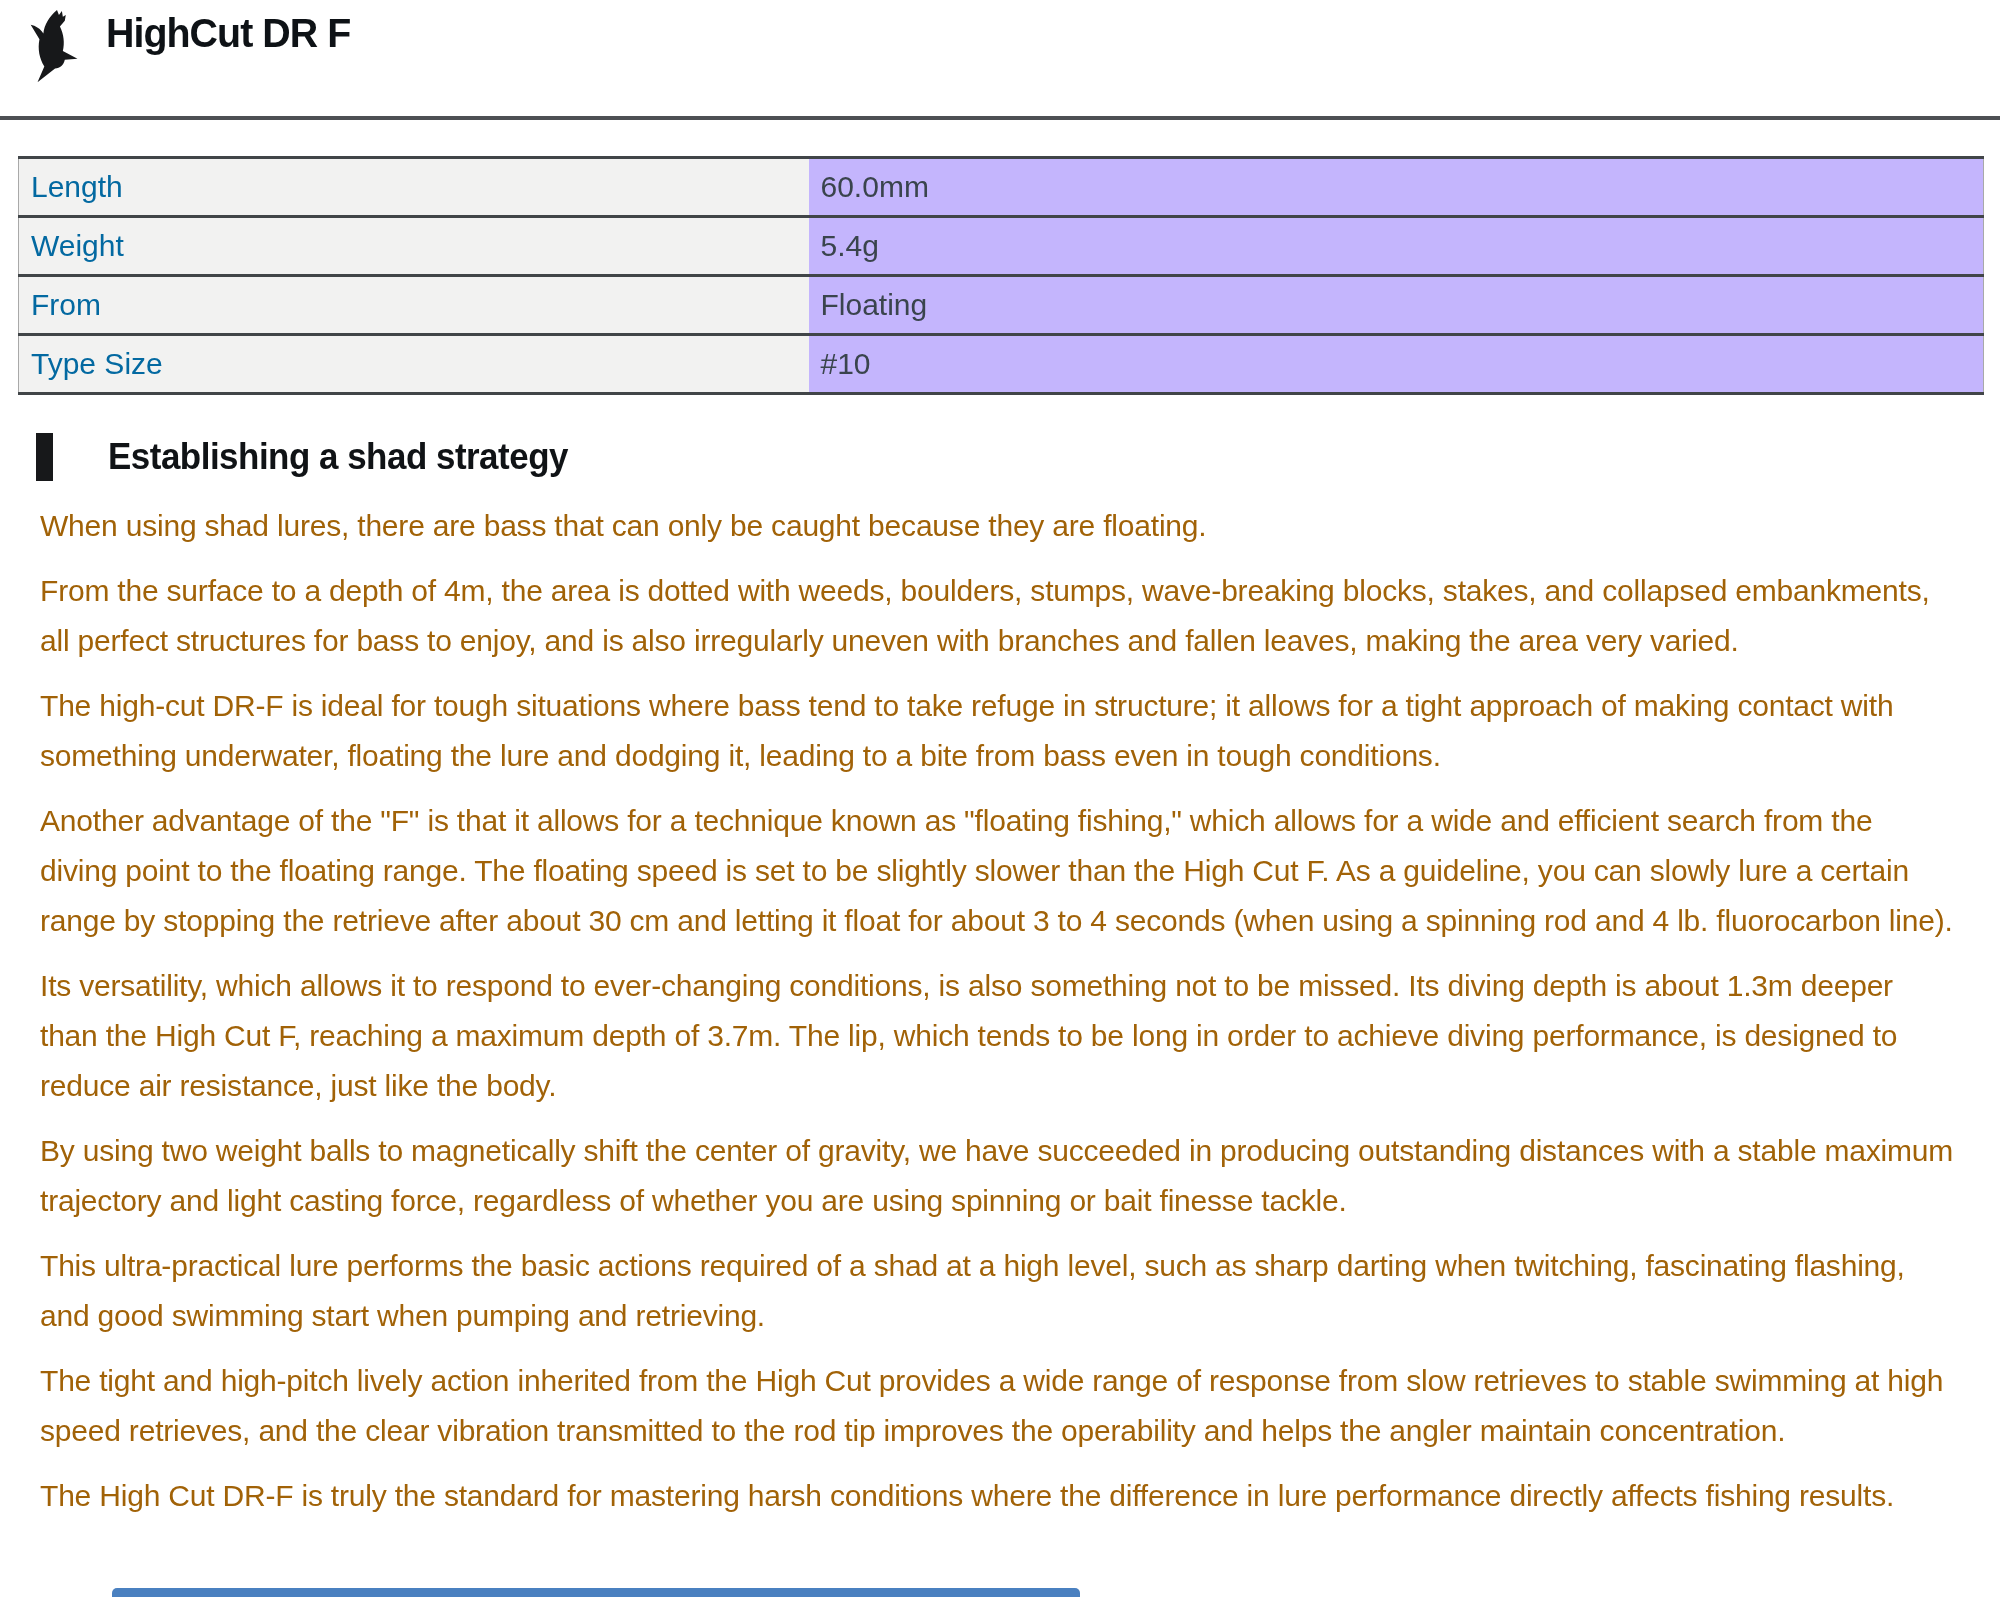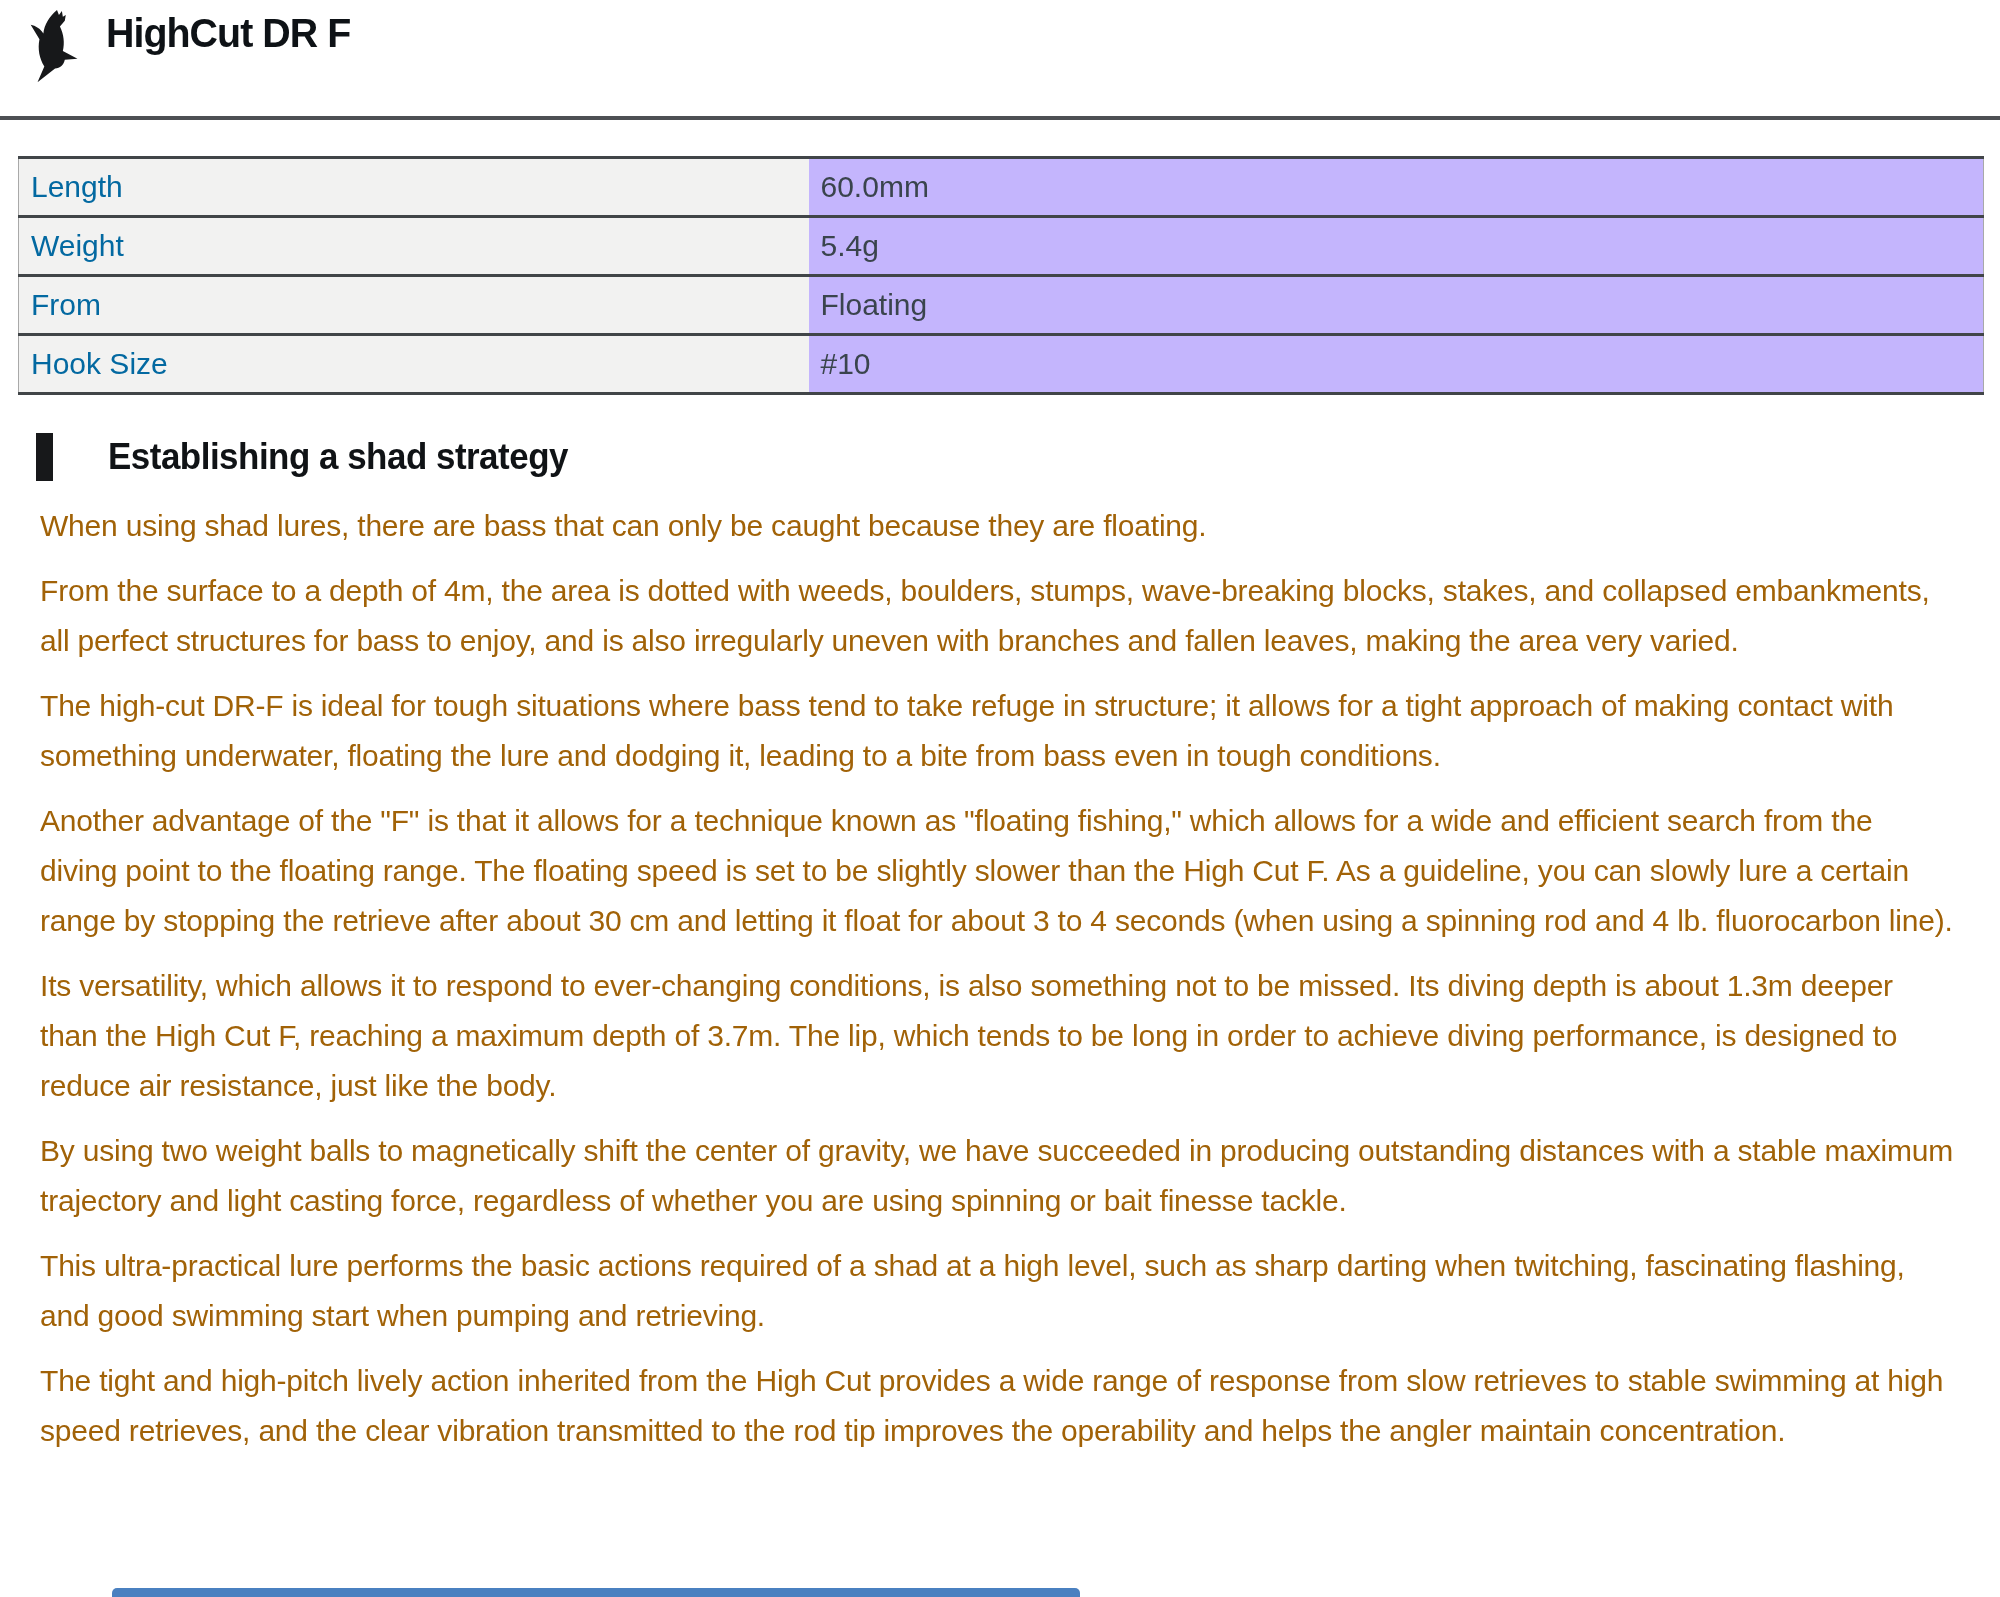--- a/index.html
+++ b/index.html
@@ -139,34 +139,35 @@
     </tr>
     <tr>
       <th>Weight</th>
       <td>5.4g</td>
     </tr>
     <tr>
       <th>From</th>
       <td>Floating</td>
     </tr>
     <tr>
-      <th>Hook Size</th>
+      <th>Type Size</th>
       <td>#10</td>
     </tr>
   </tbody>
 </table>
 
 <section class="article">
   <div class="section-heading">
     <span class="heading-bar"></span>
     <h2 class="heading-text">Establishing a shad strategy</h2>
   </div>
   <p>When using shad lures, there are bass that can only be caught because they are floating.</p>
   <p>From the surface to a depth of 4m, the area is dotted with weeds, boulders, stumps, wave-breaking blocks, stakes, and collapsed embankments, all perfect structures for bass to enjoy, and is also irregularly uneven with branches and fallen leaves, making the area very varied.</p>
   <p>The high-cut DR-F is ideal for tough situations where bass tend to take refuge in structure; it allows for a tight approach of making contact with something underwater, floating the lure and dodging it, leading to a bite from bass even in tough conditions.</p>
   <p>Another advantage of the "F" is that it allows for a technique known as "floating fishing," which allows for a wide and efficient search from the diving point to the floating range. The floating speed is set to be slightly slower than the High Cut F. As a guideline, you can slowly lure a certain range by stopping the retrieve after about 30 cm and letting it float for about 3 to 4 seconds (when using a spinning rod and 4 lb. fluorocarbon line).</p>
   <p>Its versatility, which allows it to respond to ever-changing conditions, is also something not to be missed. Its diving depth is about 1.3m deeper than the High Cut F, reaching a maximum depth of 3.7m. The lip, which tends to be long in order to achieve diving performance, is designed to reduce air resistance, just like the body.</p>
   <p>By using two weight balls to magnetically shift the center of gravity, we have succeeded in producing outstanding distances with a stable maximum trajectory and light casting force, regardless of whether you are using spinning or bait finesse tackle.</p>
   <p>This ultra-practical lure performs the basic actions required of a shad at a high level, such as sharp darting when twitching, fascinating flashing, and good swimming start when pumping and retrieving.</p>
   <p>The tight and high-pitch lively action inherited from the High Cut provides a wide range of response from slow retrieves to stable swimming at high speed retrieves, and the clear vibration transmitted to the rod tip improves the operability and helps the angler maintain concentration.</p>
+  <p>The High Cut DR-F is truly the standard for mastering harsh conditions where the difference in lure performance directly affects fishing results.</p>
 </section>
 
 <div class="bottom-crop"></div>
 
 </body></html>

